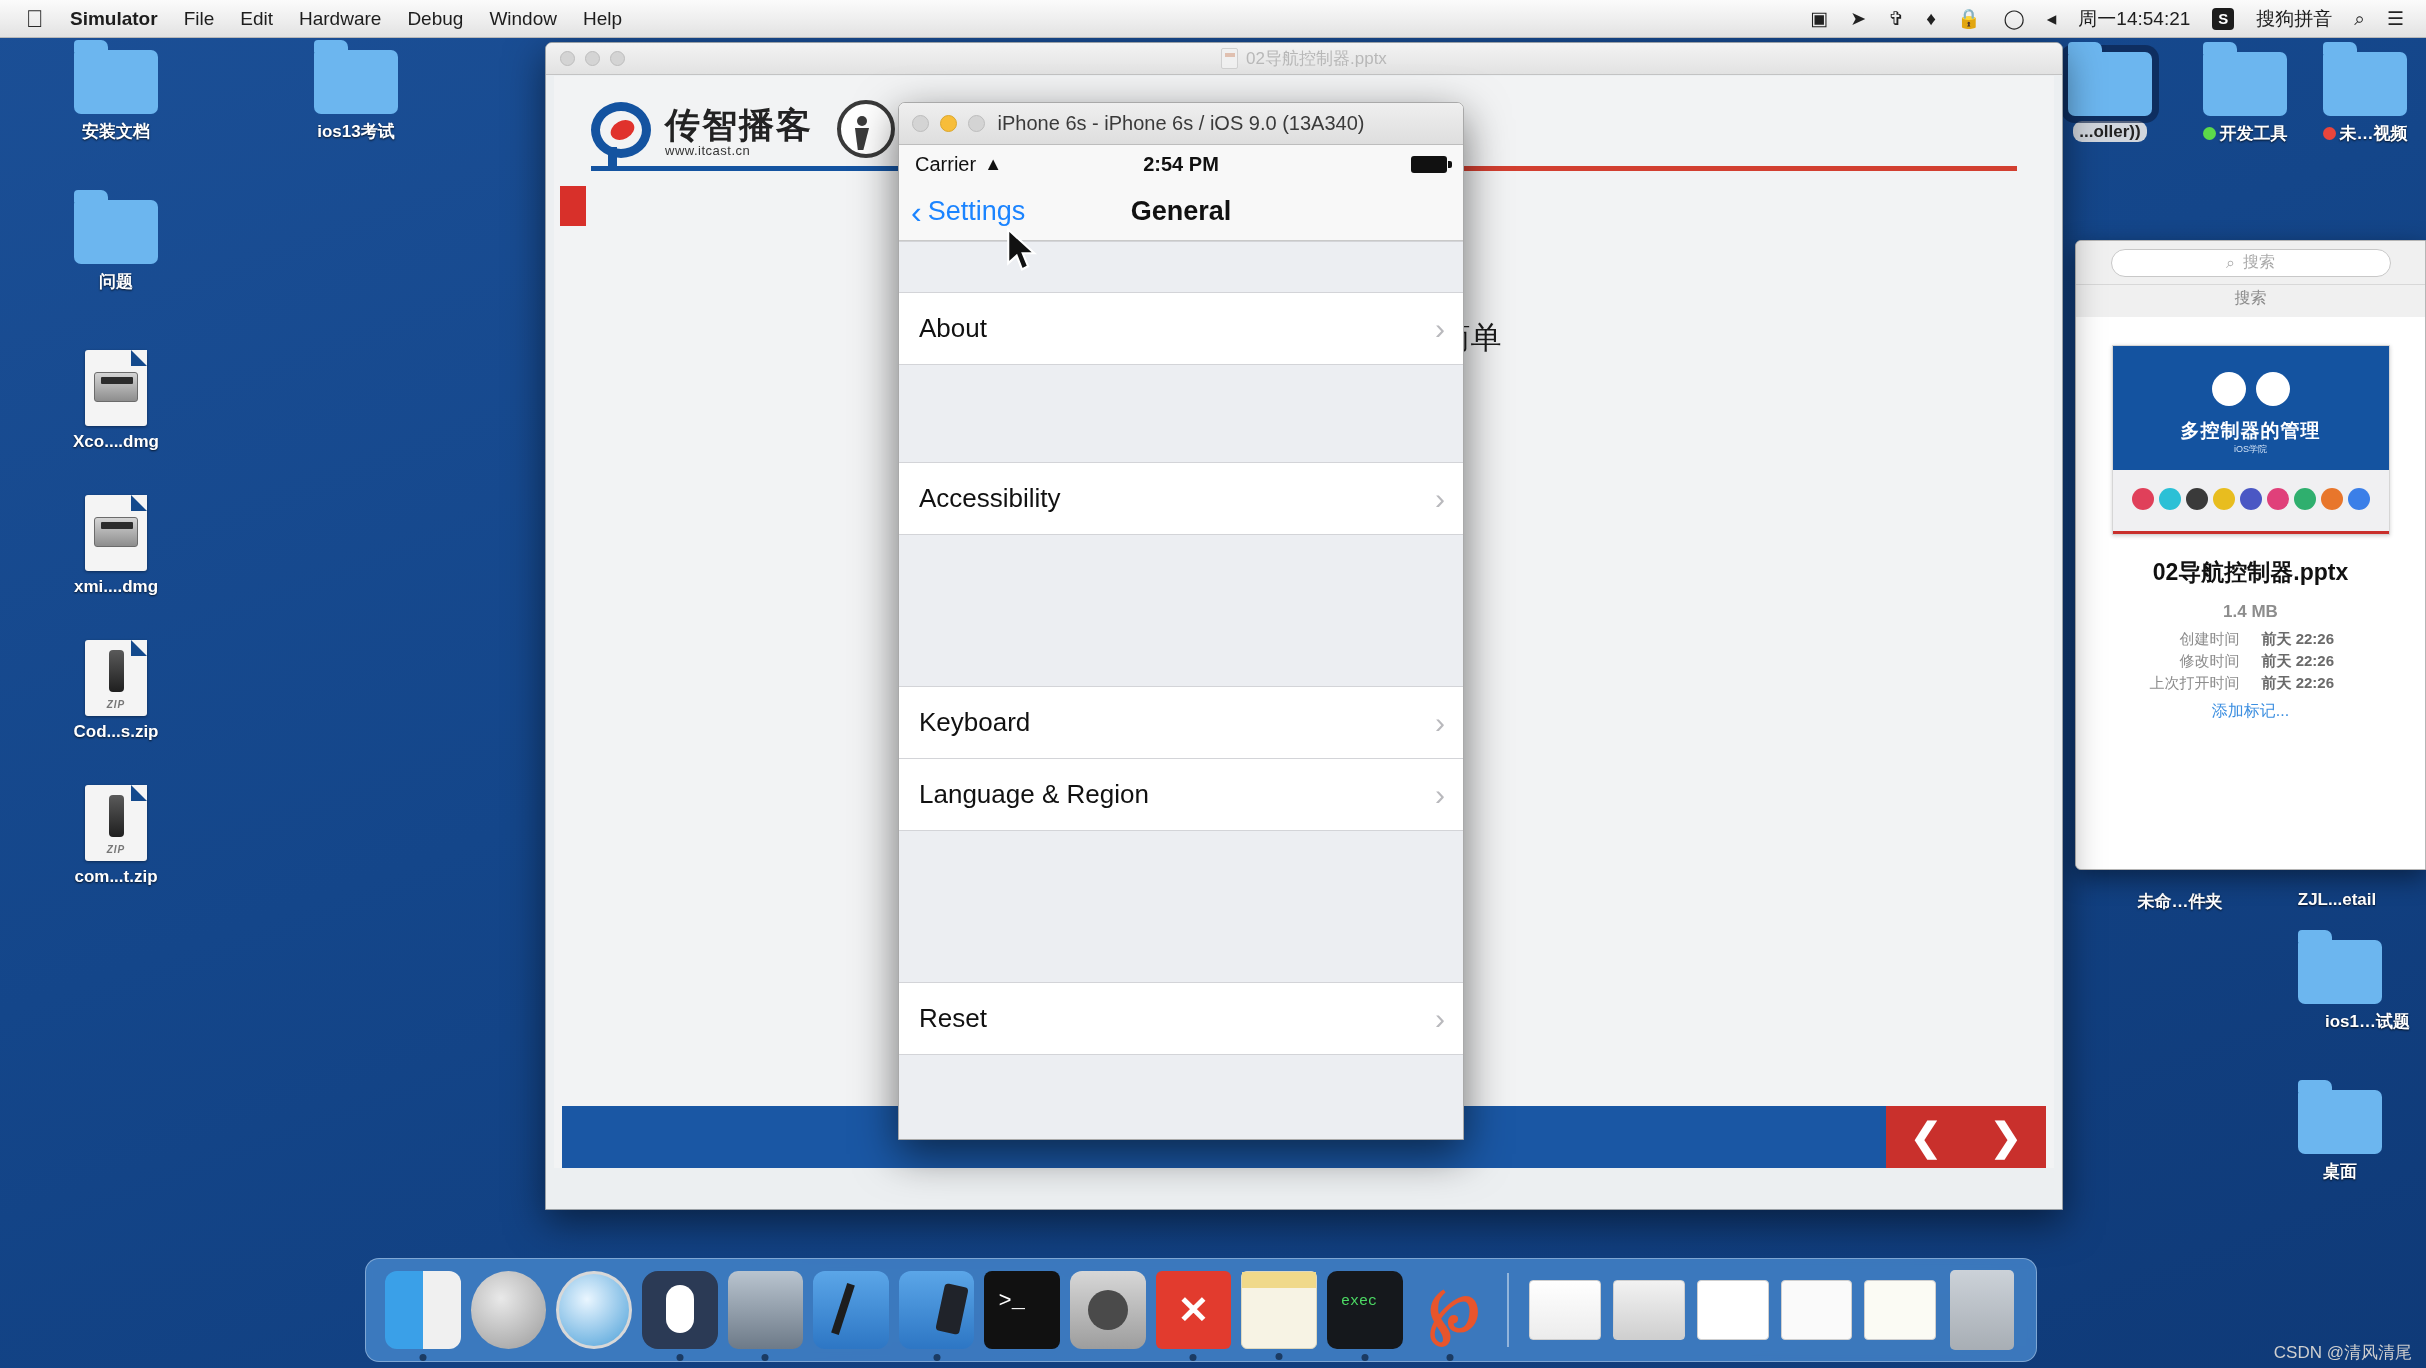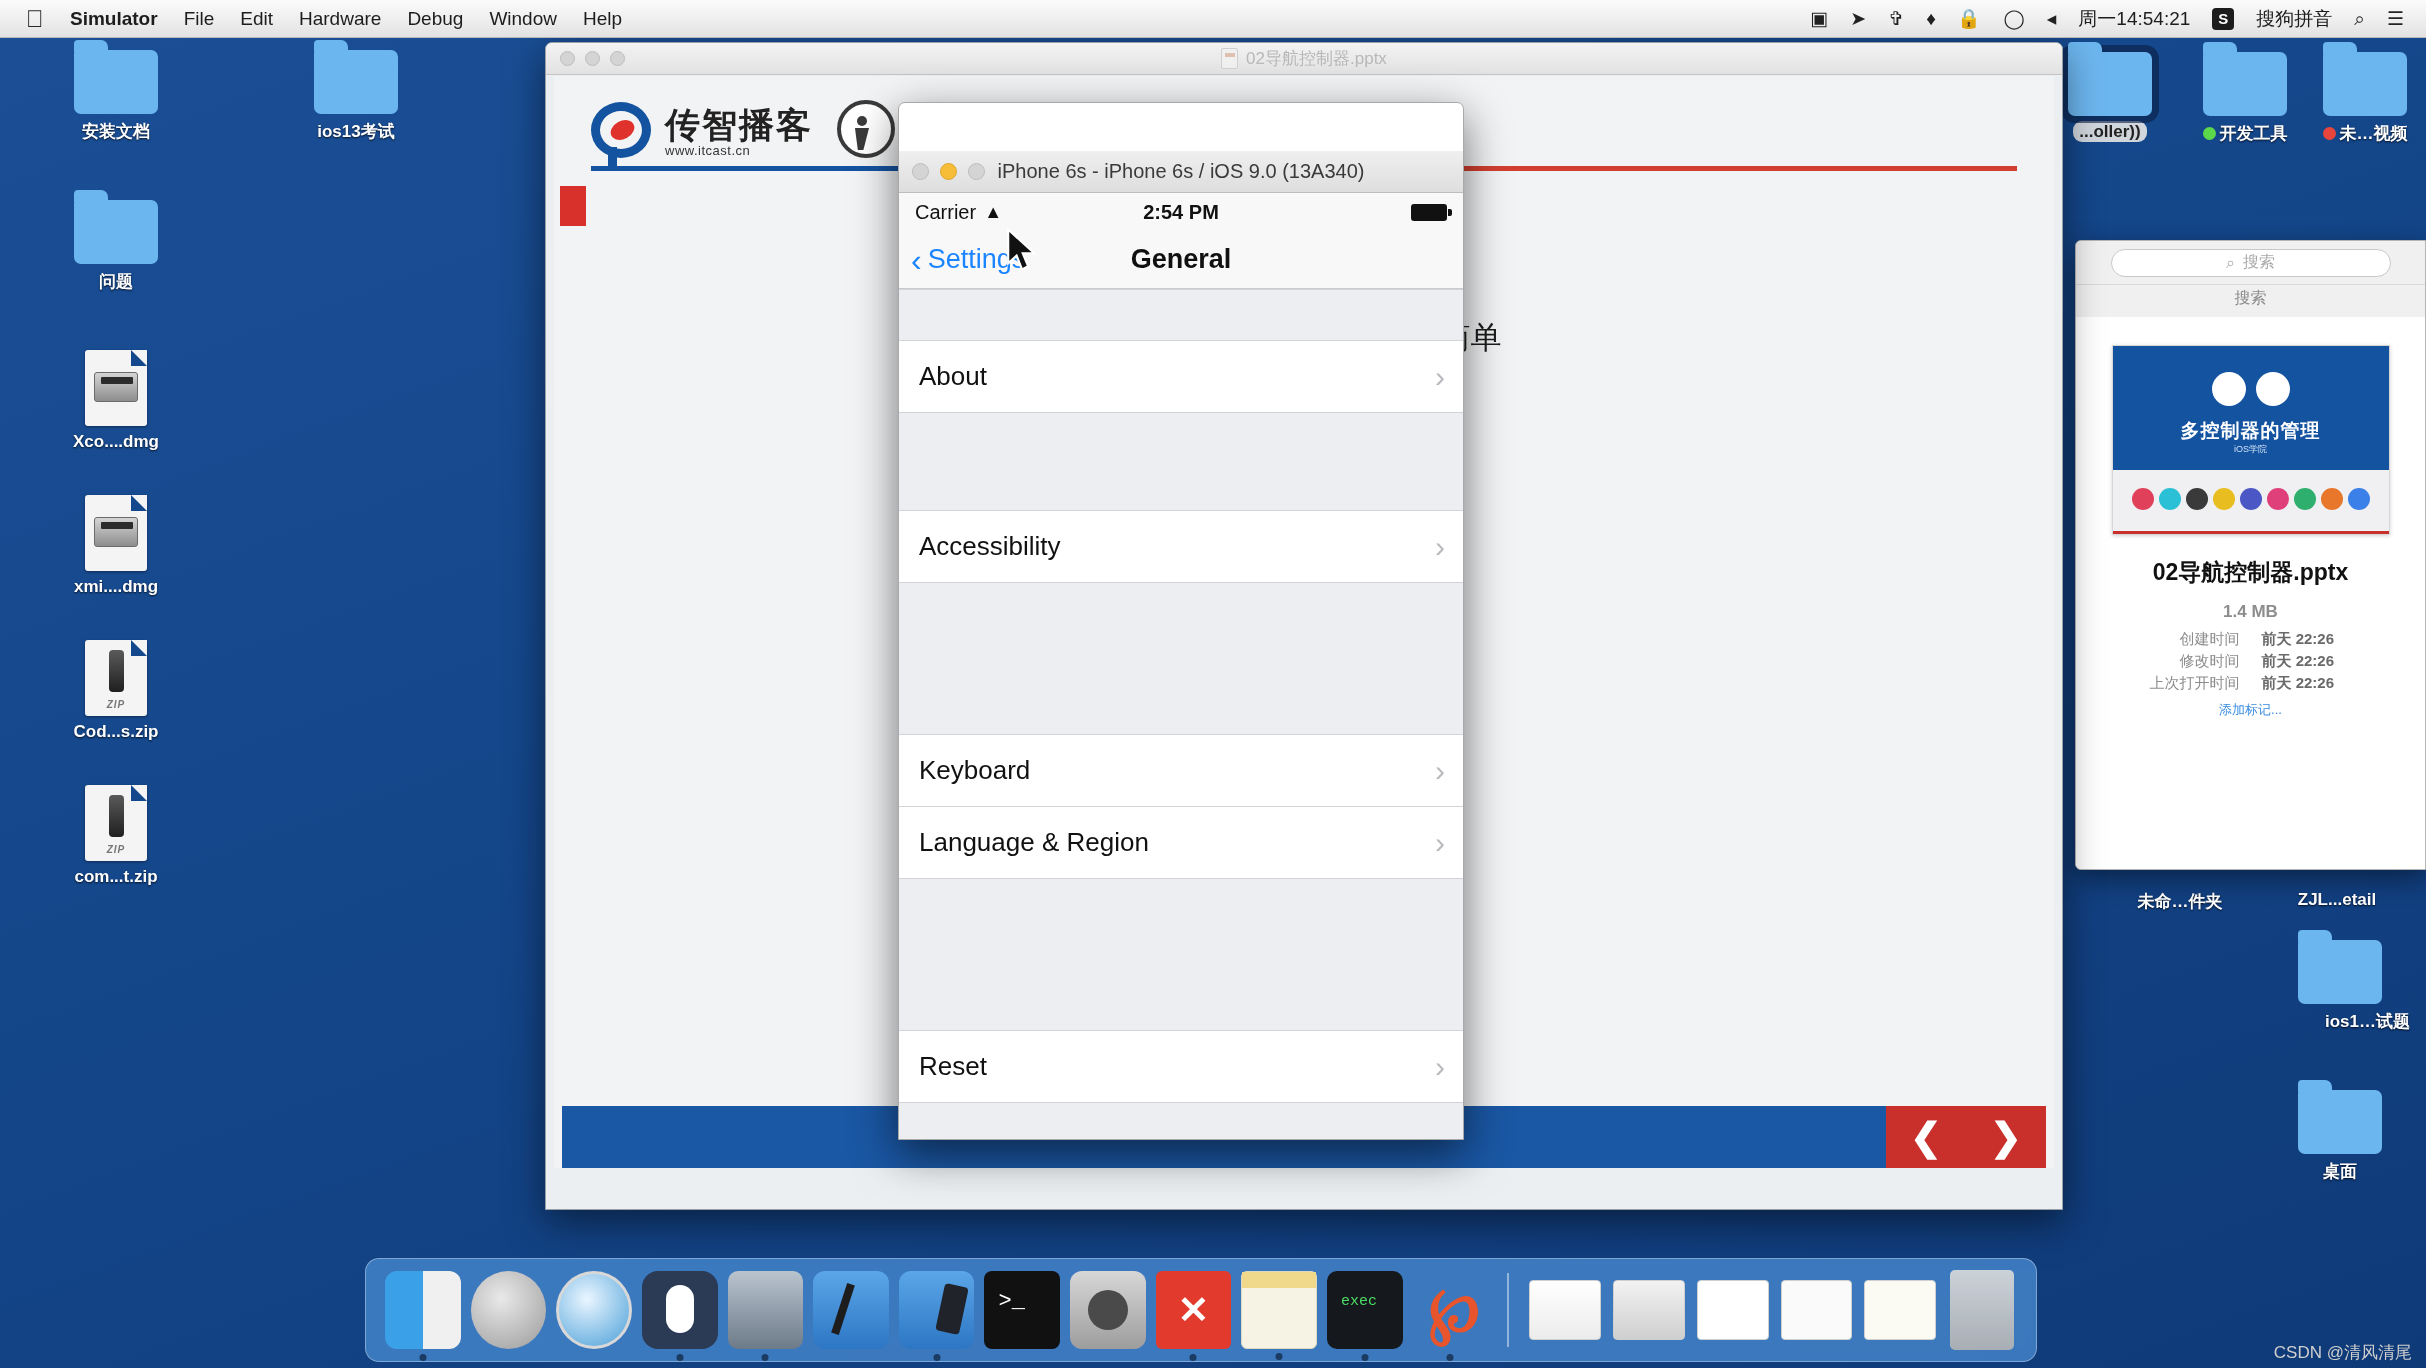--- a/index.html
+++ b/index.html
@@ -159,21 +159,21 @@
 
   
   #simwin {
     position:absolute; left:898px; top:102px; width:566px; height:1038px;
     background:#ffffff; border:1px solid #a9a9a9; border-radius:7px 7px 0 0;
     box-shadow:0 14px 44px rgba(0,0,0,.55);
     z-index:200; overflow:hidden;
   }
   #simtitle {
     height:42px; background:linear-gradient(180deg,#efefef,#dedede);
-    border-bottom:1px solid #bdbdbd; display:flex; align-items:center; position:relative;margin-top:48px;
+    border-bottom:1px solid #bdbdbd; display:flex; align-items:center; position:relative;
   }
   #simtitle .tlights{ margin-left:13px; gap:11px; }
   #simtitle .tl{ width:17px;height:17px; }
   #simtitle .tl.amber{ background:#f7bd39; border-color:#dba72e; }
   #simtitle .simname{
     position:absolute;left:0;right:0;text-align:center;font-size:20px;color:#3a3a3a;font-weight:500;
   }
   #iosstatus{
     height:38px; background:#f8f8f8; display:flex; align-items:center;
     font-size:20px; color:#111; position:relative; padding:0 16px;
@@ -248,21 +248,21 @@
   .thumb-sub{ position:absolute; left:0; right:0; top:97px; text-align:center; color:#cfe0f5; font-size:9px;}
   .thumb-bot{ height:64px; background:#f0f0f2; position:relative; border-bottom:3px solid #c9302c;}
   .dots{ position:absolute; left:50%; top:18px; transform:translateX(-50%); display:flex; gap:5px; }
   .dots i{ width:22px;height:22px;border-radius:50%;display:block; }
   .fname{ text-align:center; font-size:23px; font-weight:bold; color:#111; margin-top:22px; }
   .fsize{ text-align:center; font-size:17px; color:#8d8d8d; margin-top:14px; font-weight:bold;}
   .meta{ margin-top:8px; font-size:15px; color:#8d8d8d; }
   .meta .mrow{ display:flex; justify-content:center; gap:22px; margin-top:3px; }
   .meta .mk{ text-align:right; width:120px; }
   .meta .mv{ color:#6a6a6a; font-weight:bold; text-align:left; width:120px; }
-  .addtag{ text-align:center; color:#3b8ee0; font-size:13px; margin-top:8px; }
+  .addtag{ text-align:center; color:#3b8ee0; font-size:16px; margin-top:8px; }
 
   
   #dock{
     position:absolute; left:365px; bottom:6px; width:1672px; height:104px;
     background:rgba(70,135,205,.80); border:1px solid rgba(255,255,255,.35);
     border-radius:14px; display:flex; align-items:center; padding:0 14px;
     z-index:350; backdrop-filter:blur(4px);
   }
   .dockicon{ width:78px; height:78px; margin:0 5px; position:relative; border-radius:14px; }
   .dockdot{ position:absolute; left:50%; bottom:-12px; transform:translateX(-50%);

